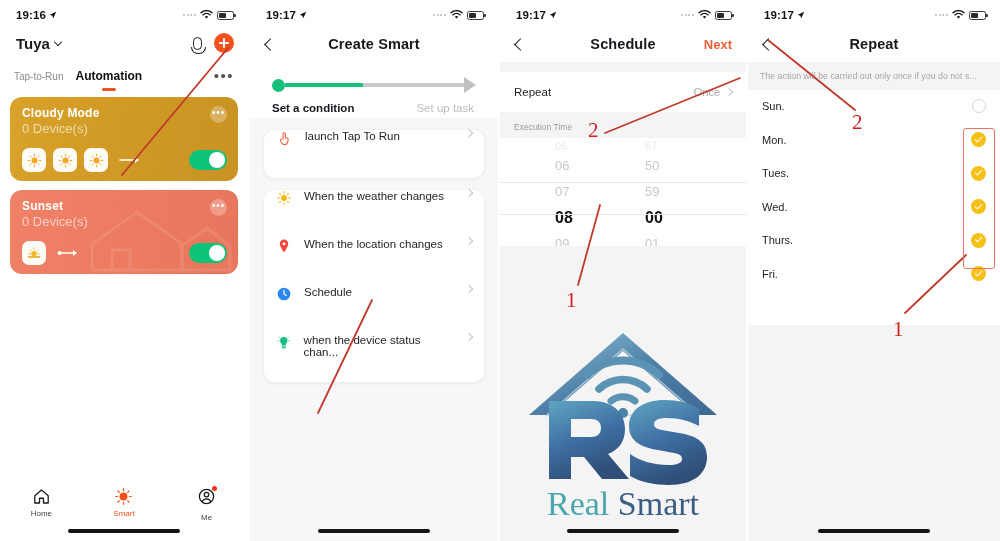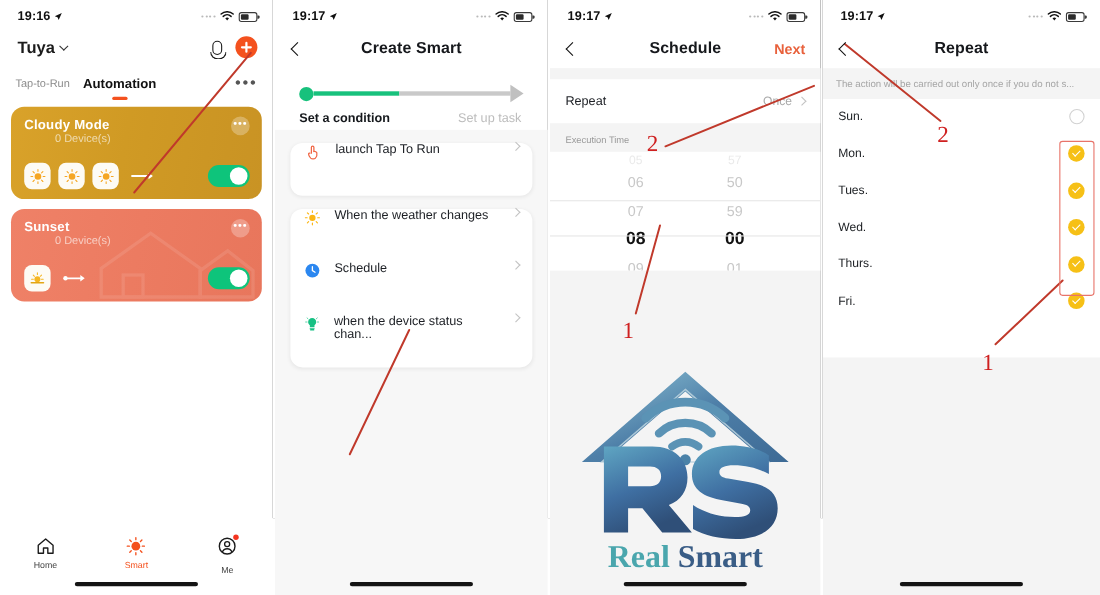--- a/index.html
+++ b/index.html
@@ -1,21 +1,21 @@
 <!DOCTYPE html>
 <html><head>
 <meta charset="utf-8">
 <style>
   * { box-sizing: border-box; margin: 0; padding: 0; }
   html, body {
     width: 1000px; height: 541px;
     font-family: "Liberation Sans", sans-serif;
     background: #ffffff; overflow: hidden;
   }
-  .stage { position: relative; width: 1000px; height: 471px; background: #000000; }
+  .stage { position: relative; width: 1000px; height: 471px; background: #fde047; }
 
   
   .panel { position: absolute; top: 0; height: 541px; background: #fff; overflow: hidden; }
   .p1 { left: 0;   width: 248px; }
   .p2 { left: 250px; width: 248px; }
   .p3 { left: 500px; width: 246px; }
   .p4 { left: 748px; width: 252px; }
 
   
   .statusbar {
@@ -91,21 +91,21 @@
     margin: 9px 10px 0 10px; border-radius: 12px; height: 84px;
     position: relative; overflow: hidden; padding: 9px 12px;
   }
   .card-cloudy { background: linear-gradient(100deg,#d9a22a 0%, #d09a24 45%, #c99324 100%); }
   .card-sunset { background: linear-gradient(100deg,#ef8167 0%, #ec7b61 50%, #e8765c 100%); }
   .card-ghost {
     position:absolute; right:6px; top:14px; width:150px; height:70px;
     opacity:.10; pointer-events:none;
   }
   .card-title { font-size: 12px; font-weight: bold; color:#fff; letter-spacing:.2px;}
-  .card-sub { font-size: 10px; color: rgba(255,255,255,.62); margin-top:1px;margin-left:28px; }
+  .card-sub { font-size: 13px; color: rgba(255,255,255,.62); margin-top:1px; }
   .card-dots {
     position:absolute; right:11px; top:9px; width:17px;height:17px;border-radius:50%;
     background: rgba(255,255,255,.28); color:#fff; font-size:10px; line-height:14px;
     text-align:center; letter-spacing:.8px;
   }
   .card-row { position:absolute; left:12px; right:11px; bottom:9px; display:flex; align-items:center; gap:7px;}
   .dev-ico {
     width: 24px; height: 24px; border-radius: 7px; background:#fdfbf5;
     display:flex; align-items:center; justify-content:center; flex:none;
   }
@@ -156,32 +156,32 @@
   
   .p3-body { background:#f4f4f4; position:absolute; left:0; right:0; top:62px; bottom:0; }
   .row-plain {
     background:#fff; height: 40px; display:flex; align-items:center;
     padding: 0 14px; font-size: 11.5px; color:#1c1f24;
   }
   .row-plain .val { margin-left:auto; font-size:11px; color:#a9a9a9; display:flex; align-items:center; gap:6px;}
   .sec-label { font-size: 8.5px; color:#9a9a9a; padding: 10px 14px 6px 14px; }
   .picker { background:#fff; height: 108px; position:relative; overflow:hidden; }
   .picker-cols { display:flex; justify-content:center; gap: 44px; padding-top: 2px;}
-  .pcol { width: 46px; text-align:center; }
+  .pcol { width: 46px; }
   .pitem { font-size: 13px; color:#c8c8c8; height: 26px; line-height:26px; }
   .pitem.faded { color:#eaeaea; font-size:11px; height:13px; line-height:13px; overflow:hidden;}
   .pitem.sel { color:#111; font-weight:bold; font-size:16px; }
   .pick-line { position:absolute; left:0; right:0; height:1px; background:#e6e6e6; }
 
   
   .logo-wrap {
     position:absolute; left:0; right:0; bottom: 18px; display:flex;
     flex-direction:column; align-items:center;
   }
-  .logo-text { font-family:"Liberation Serif", serif; font-size: 29px; font-weight:bold; margin-top:-6px;}
+  .logo-text { font-family:"Liberation Serif", serif; font-size: 34px; font-weight:normal; margin-top:-6px;}
   .logo-text .t1 { color:#4aa6ad; }
   .logo-text .t2 { color:#3a5d86; }
 
   
   .p4-note {
     background:#f4f4f4; font-size: 8.8px; color:#a5a5a5;
     padding: 9px 12px 8px 12px; line-height:1.2;
   }
   .day-row {
     height: 33.5px; display:flex; align-items:center; padding: 0 14px;
@@ -419,20 +419,28 @@
           <circle cx="10" cy="10" r="3.6" fill="#fbb613"></circle>
           <g stroke="#fbb613" stroke-width="1.3" stroke-linecap="round">
                 <path d="M10 2v2M10 16v2M2 10h2M16 10h2M4.3 4.3l1.4 1.4M14.3 14.3l1.4 1.4M15.7 4.3l-1.4 1.4M5.7 14.3l-1.4 1.4"></path>
               </g>
         </svg>
         <span class="lbl">When the weather changes</span>
         <span class="chev-r"></span>
       </div>
       <div class="list-row">
         <svg width="16" height="16" viewBox="0 0 24 24">
+          <path d="M12 2.4c-3.6 0-6.3 2.8-6.3 6.3 0 4.6 6.3 12.9 6.3 12.9s6.3-8.3 6.3-12.9c0-3.5-2.7-6.3-6.3-6.3z" fill="#f2453d"></path>
+          <circle cx="12" cy="8.7" r="2.3" fill="#fff"></circle>
+        </svg>
+        <span class="lbl">When the location changes</span>
+        <span class="chev-r"></span>
+      </div>
+      <div class="list-row">
+        <svg width="16" height="16" viewBox="0 0 24 24">
           <circle cx="12" cy="12" r="9.5" fill="#2b87f0"></circle>
           <path d="M12 6.6V12l3.6 2.2" fill="none" stroke="#fff" stroke-width="1.8" stroke-linecap="round"></path>
         </svg>
         <span class="lbl">Schedule</span>
         <span class="chev-r"></span>
       </div>
       <div class="list-row">
         <svg width="16" height="16" viewBox="0 0 20 20">
           <path d="M7.3 12.2c-1.3-.9-2-2.2-2-3.8A4.7 4.7 0 0 1 10 3.6a4.7 4.7 0 0 1 4.7 4.8c0 1.6-.7 2.9-2 3.8v2.2H7.3z" fill="#16c083"></path>
           <path d="M7.6 16.2h4.8M8.2 17.6h3.6" stroke="#16c083" stroke-width="1.3" stroke-linecap="round"></path>

